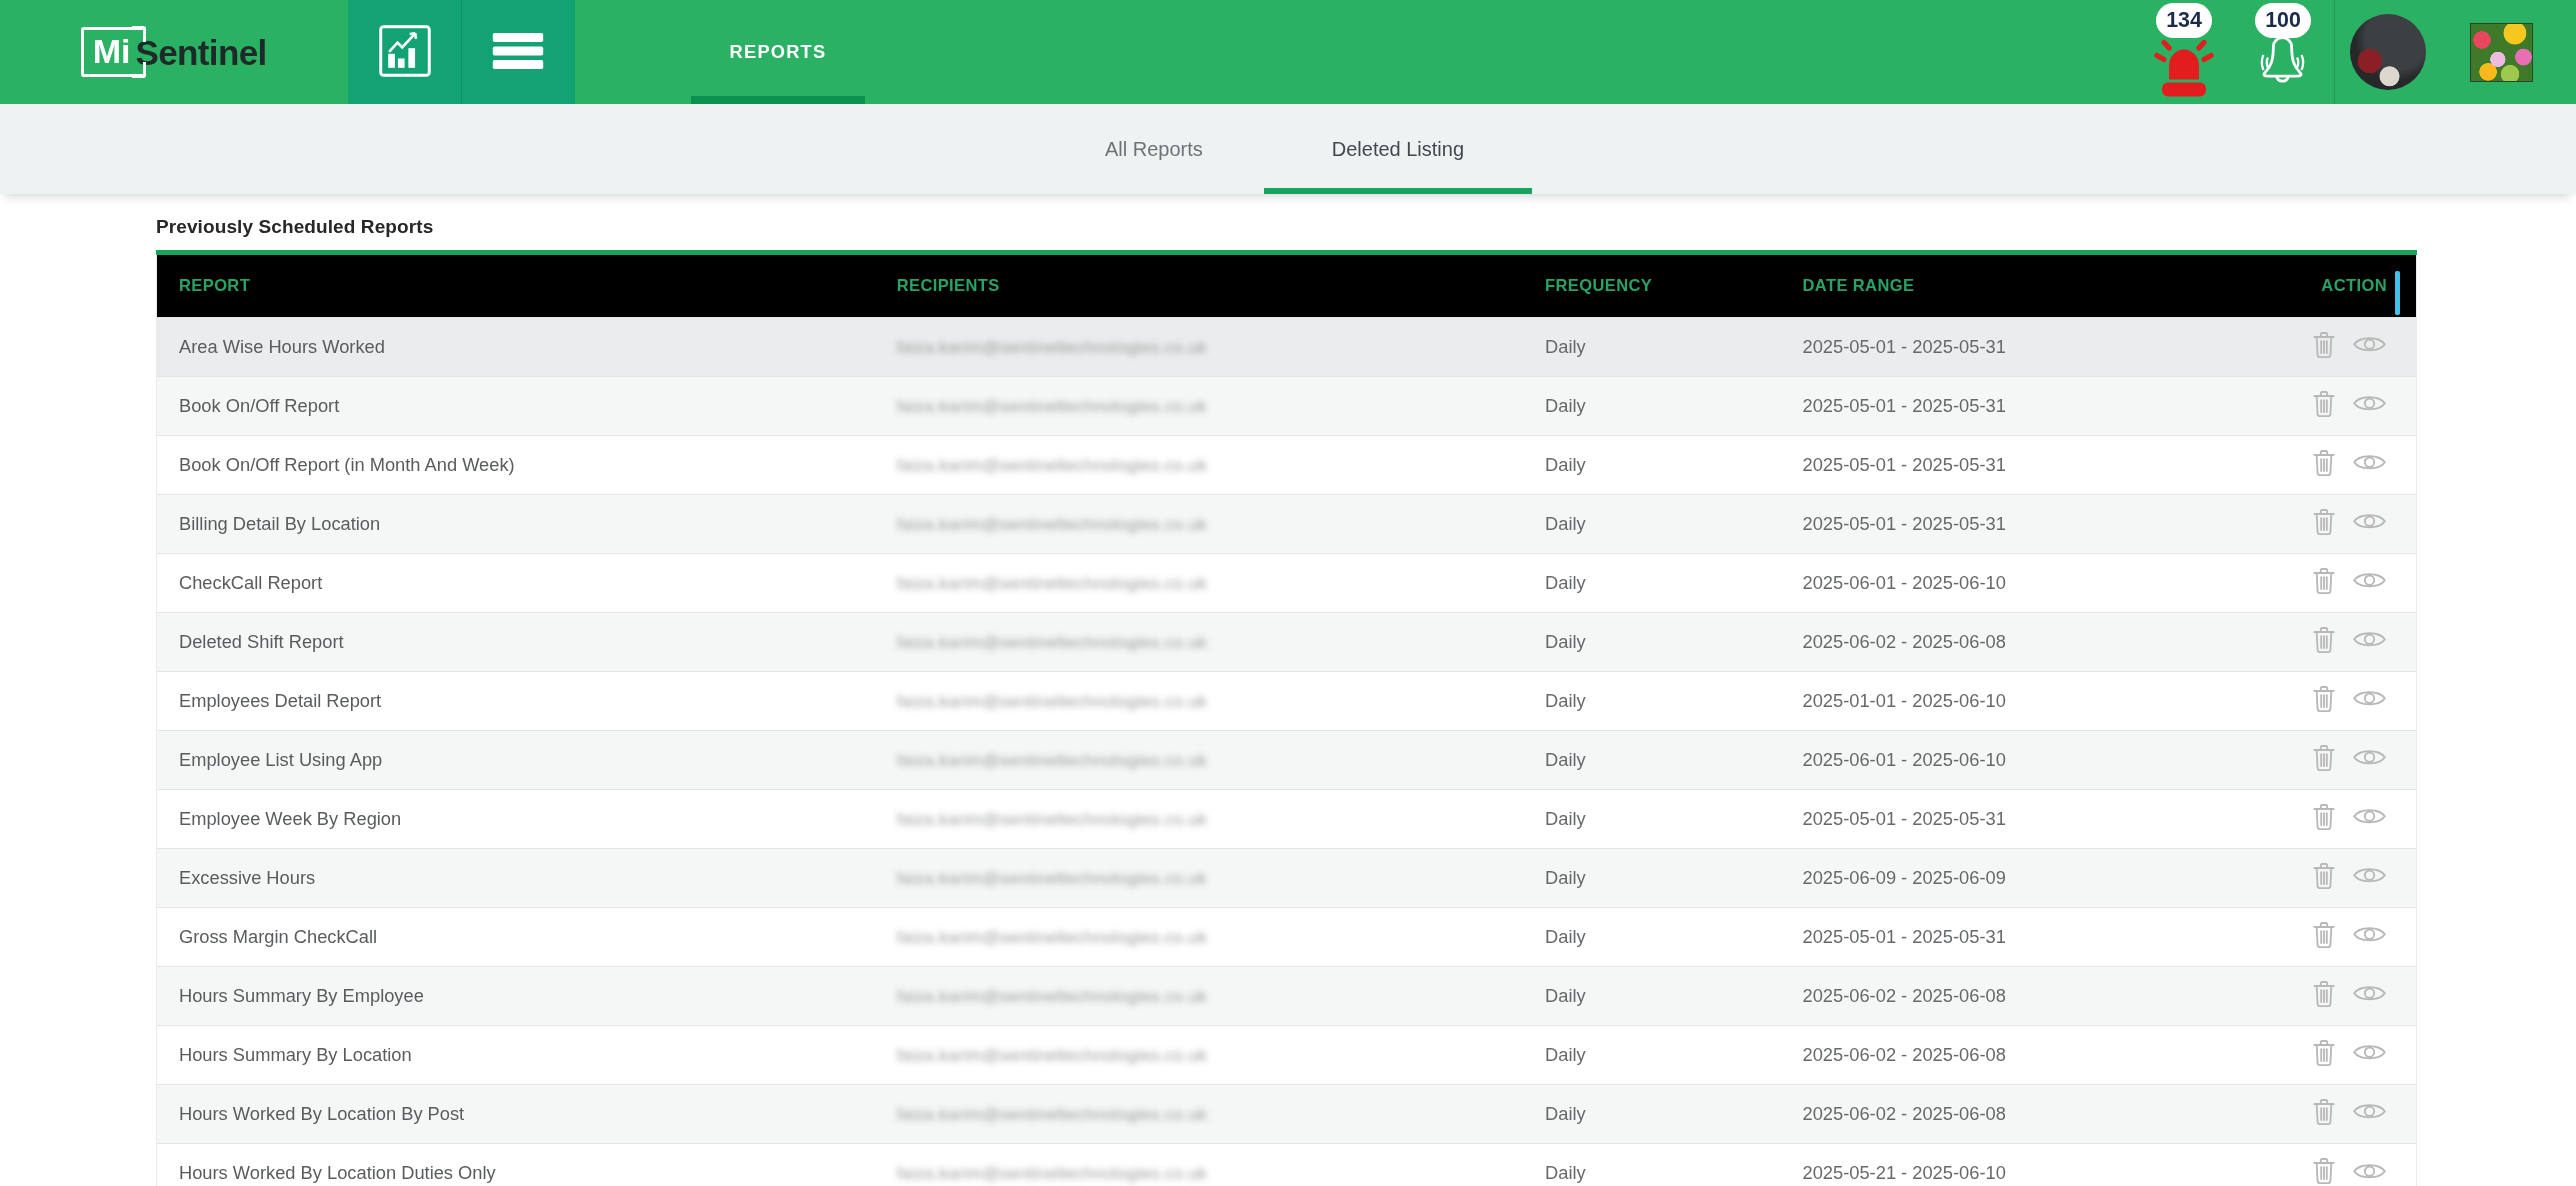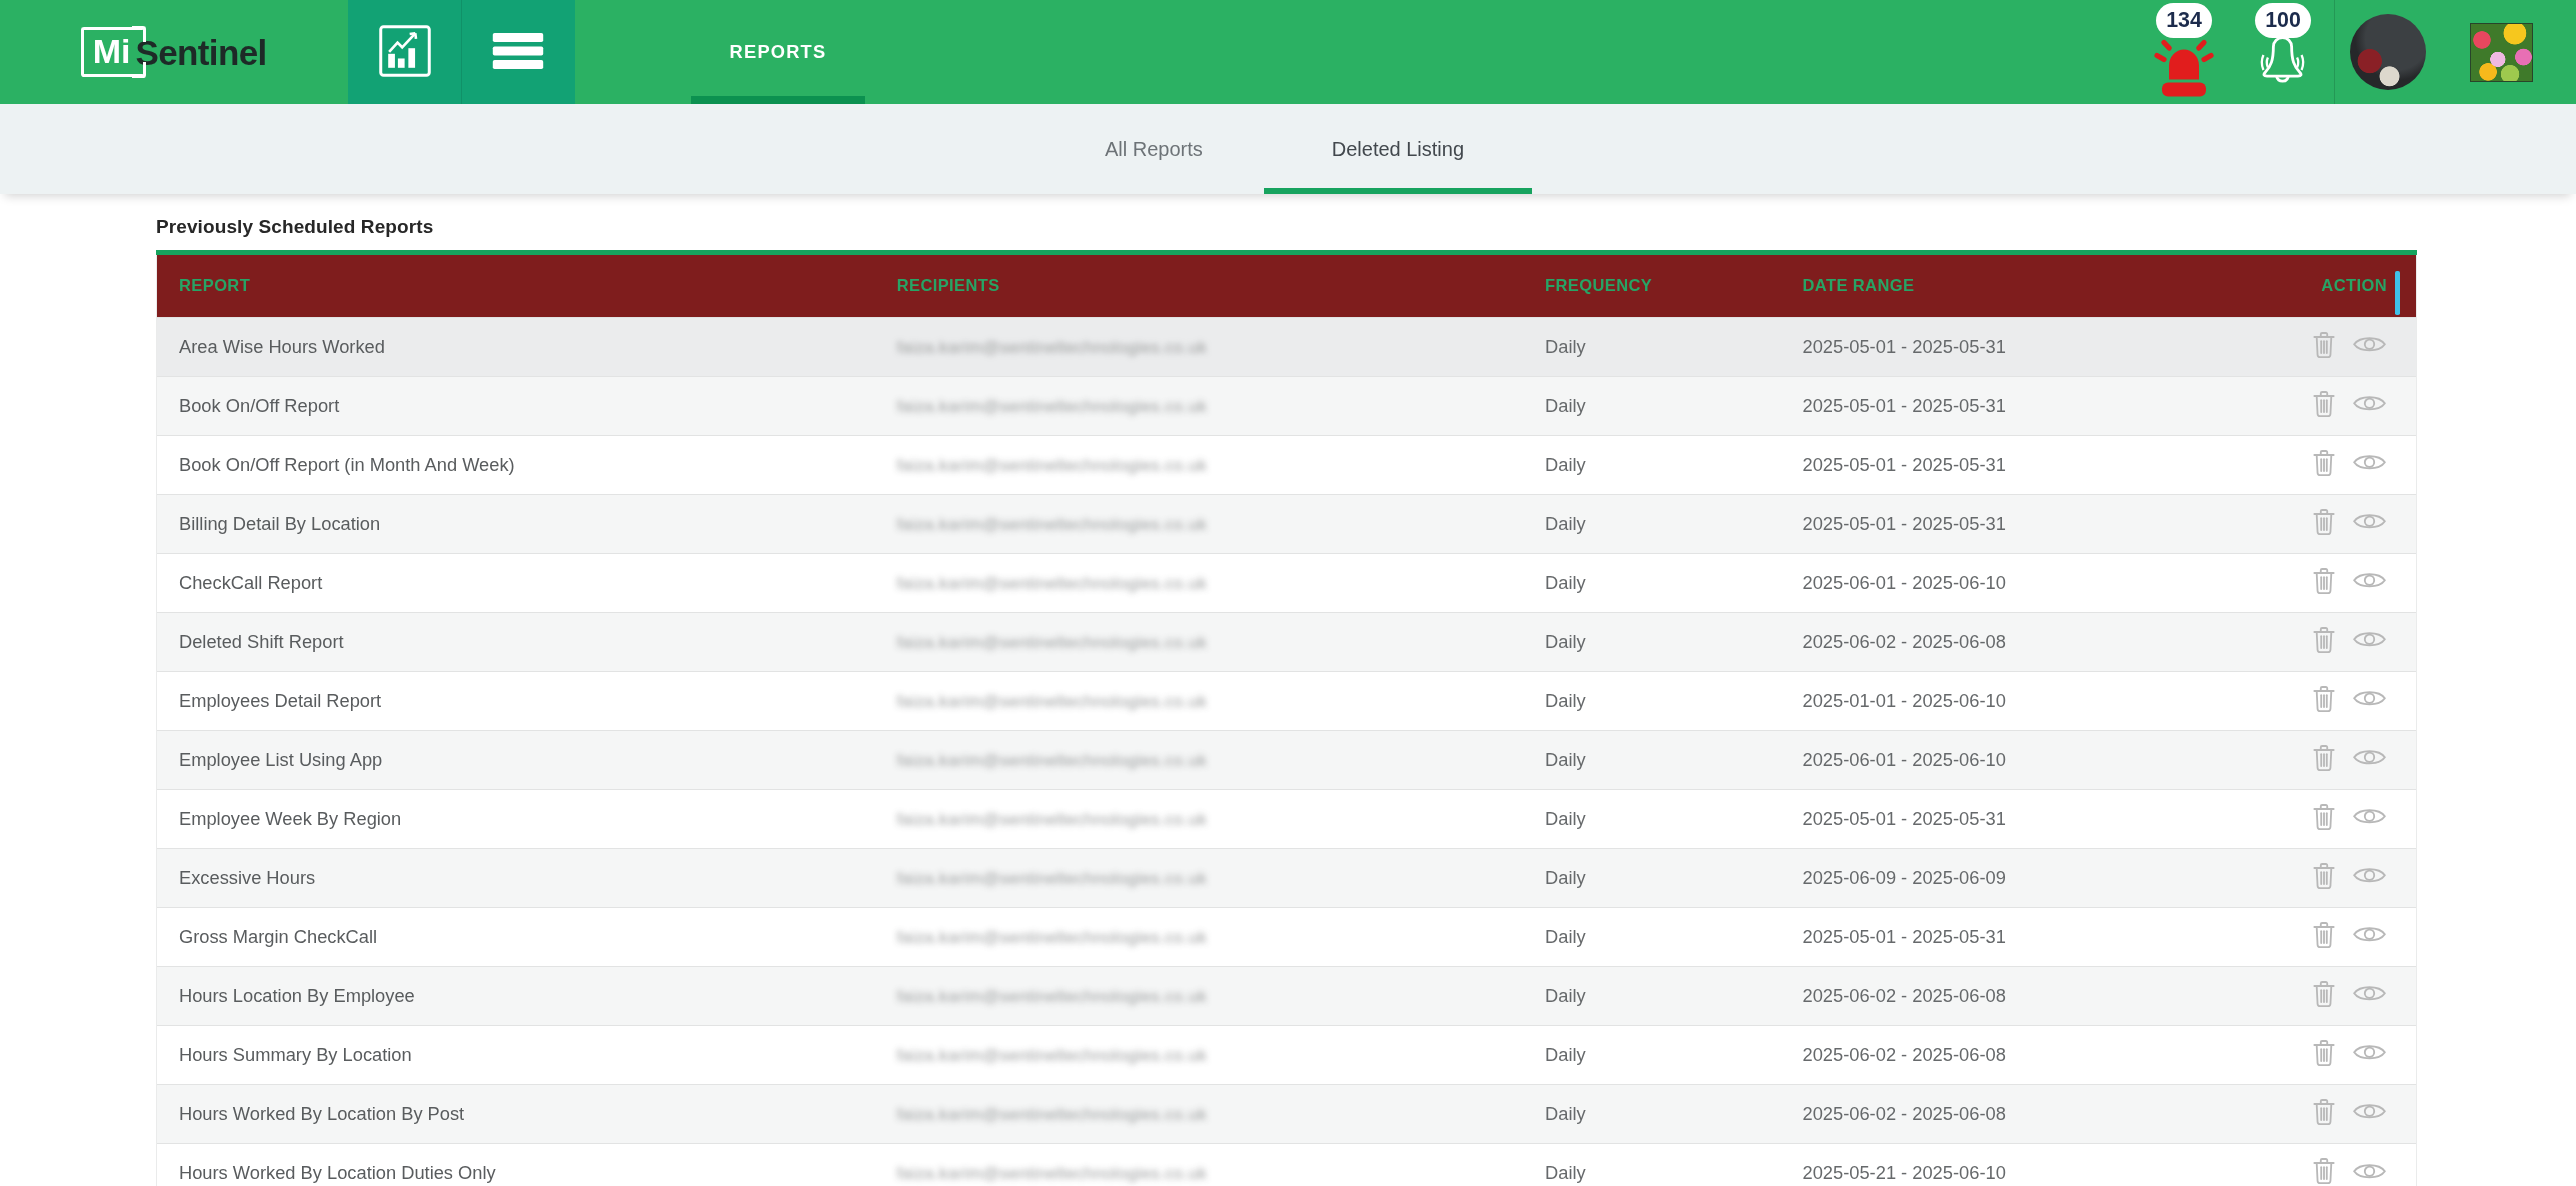--- a/index.html
+++ b/index.html
@@ -97,21 +97,21 @@
   .title-rule{height:4.3px;background:var(--accent_green);}
   .table-wrap{border-left:1.2px solid #eaebeb;border-right:1.2px solid #eaebeb;}
   table{width:100%;border-collapse:collapse;table-layout:fixed;}
   col.c-report{width:32.7%;}
   col.c-recipients{width:28.7%;}
   col.c-frequency{width:11.4%;}
   col.c-daterange{width:20.2%;}
   col.c-action{width:7%;}
   thead th{
     height:63px;vertical-align:middle;text-align:left;
-    color:var(--th_green);font-size:16.5px;font-weight:700;letter-spacing:0.4px;background:#7f1d1d;
+    color:var(--th_green);font-size:16.5px;font-weight:700;letter-spacing:0.4px;background:#000000;
   }
   th.h-report, td.d-report{padding-left:22px;}
   th.h-action, td.d-action{text-align:right;padding-right:29px;}
   tbody tr{border-top:1.2px solid var(--separator);}
   tbody tr:nth-child(even){background:var(--row_stripe);}
   tbody tr:first-child{background:var(--row_hover);}
   tbody td{height:59px;vertical-align:middle;font-size:18.3px;color:#595c5e;}
   td.d-recipients .blur-text{
     color:#8f9192;font-size:17px;filter:blur(3.1px);opacity:0.9;letter-spacing:0.3px;
   }
@@ -572,21 +572,21 @@
             <svg width="35" height="22.6" viewBox="0 0 32 20" fill="none" stroke="#b8b8b8" stroke-width="1.7">
               <path d="M2 10 C7 2.6 25 2.6 30 10 C25 17.4 7 17.4 2 10 Z"></path>
               <circle cx="16" cy="10" r="4.3"></circle>
             </svg>
           </span>
         </span>
       </span>
     </td>
   </tr>
           <tr>
-    <td class="d-report">Hours Location By Employee</td>
+    <td class="d-report">Hours Summary By Employee</td>
     <td class="d-recipients">
       <span class="blur-text">faiza.karim@sentineltechnologies.co.uk</span>
     </td>
     <td class="d-frequency">Daily</td>
     <td class="d-daterange">2025-06-02 - 2025-06-08</td>
     <td class="d-action">
       <span class="action-group">
         <span class="row-icon-btn">
           <span>
             <svg width="26" height="29" viewBox="0 0 24 27" fill="none" stroke="#b8b8b8" stroke-width="1.7" stroke-linecap="round" stroke-linejoin="round">

